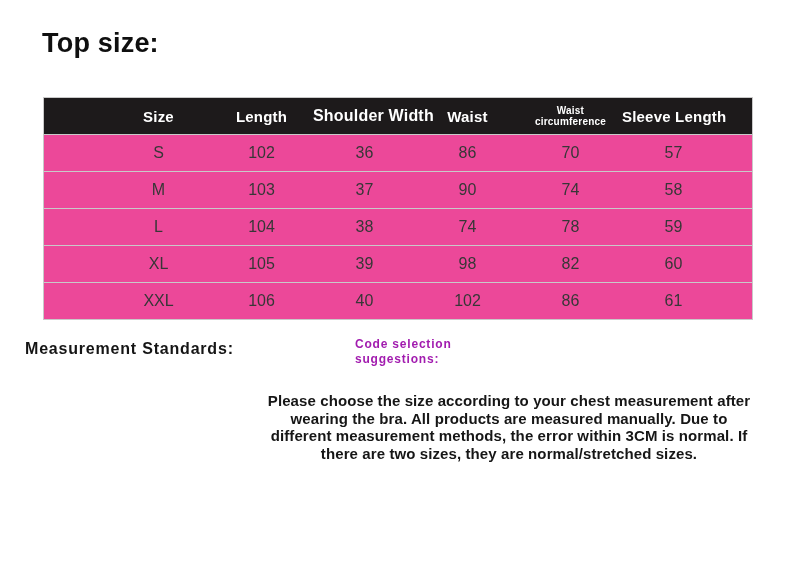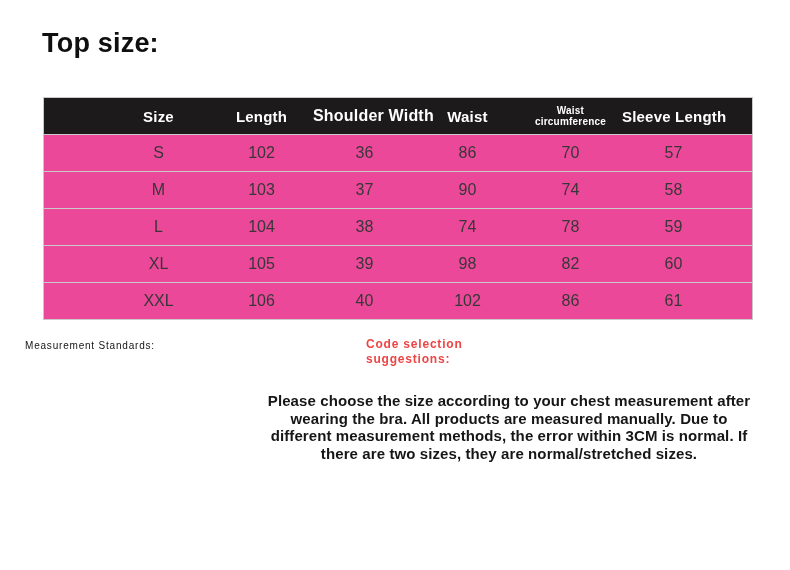--- a/index.html
+++ b/index.html
@@ -72,36 +72,35 @@
   .t-body .cell {
     font-size: 16px;
     font-weight: 400;
     color: #373737;
   }
   
   .measure-label {
     position: absolute;
     left: 25px;
     top: 340px;
-    font-size: 10px;
-    font-weight: 400;
+    font-size: 16px;
+    font-weight: 700;
     color: #151515;
     letter-spacing: 0.8px;
   }
   .code-label {
     position: absolute;
     left: 355px;
     top: 337px;
     width: 128px;
     font-size: 12px;
     font-weight: 700;
-    color: #ef4444;
+    color: #a21caf;
     letter-spacing: 0.8px;
     line-height: 15px;
-    margin-left: 11px;
   }
   .size-note {
     position: absolute;
     left: 263px;
     top: 392px;
     width: 492px;
     font-size: 15px;
     font-weight: 700;
     color: #161616;
     line-height: 17.5px;

